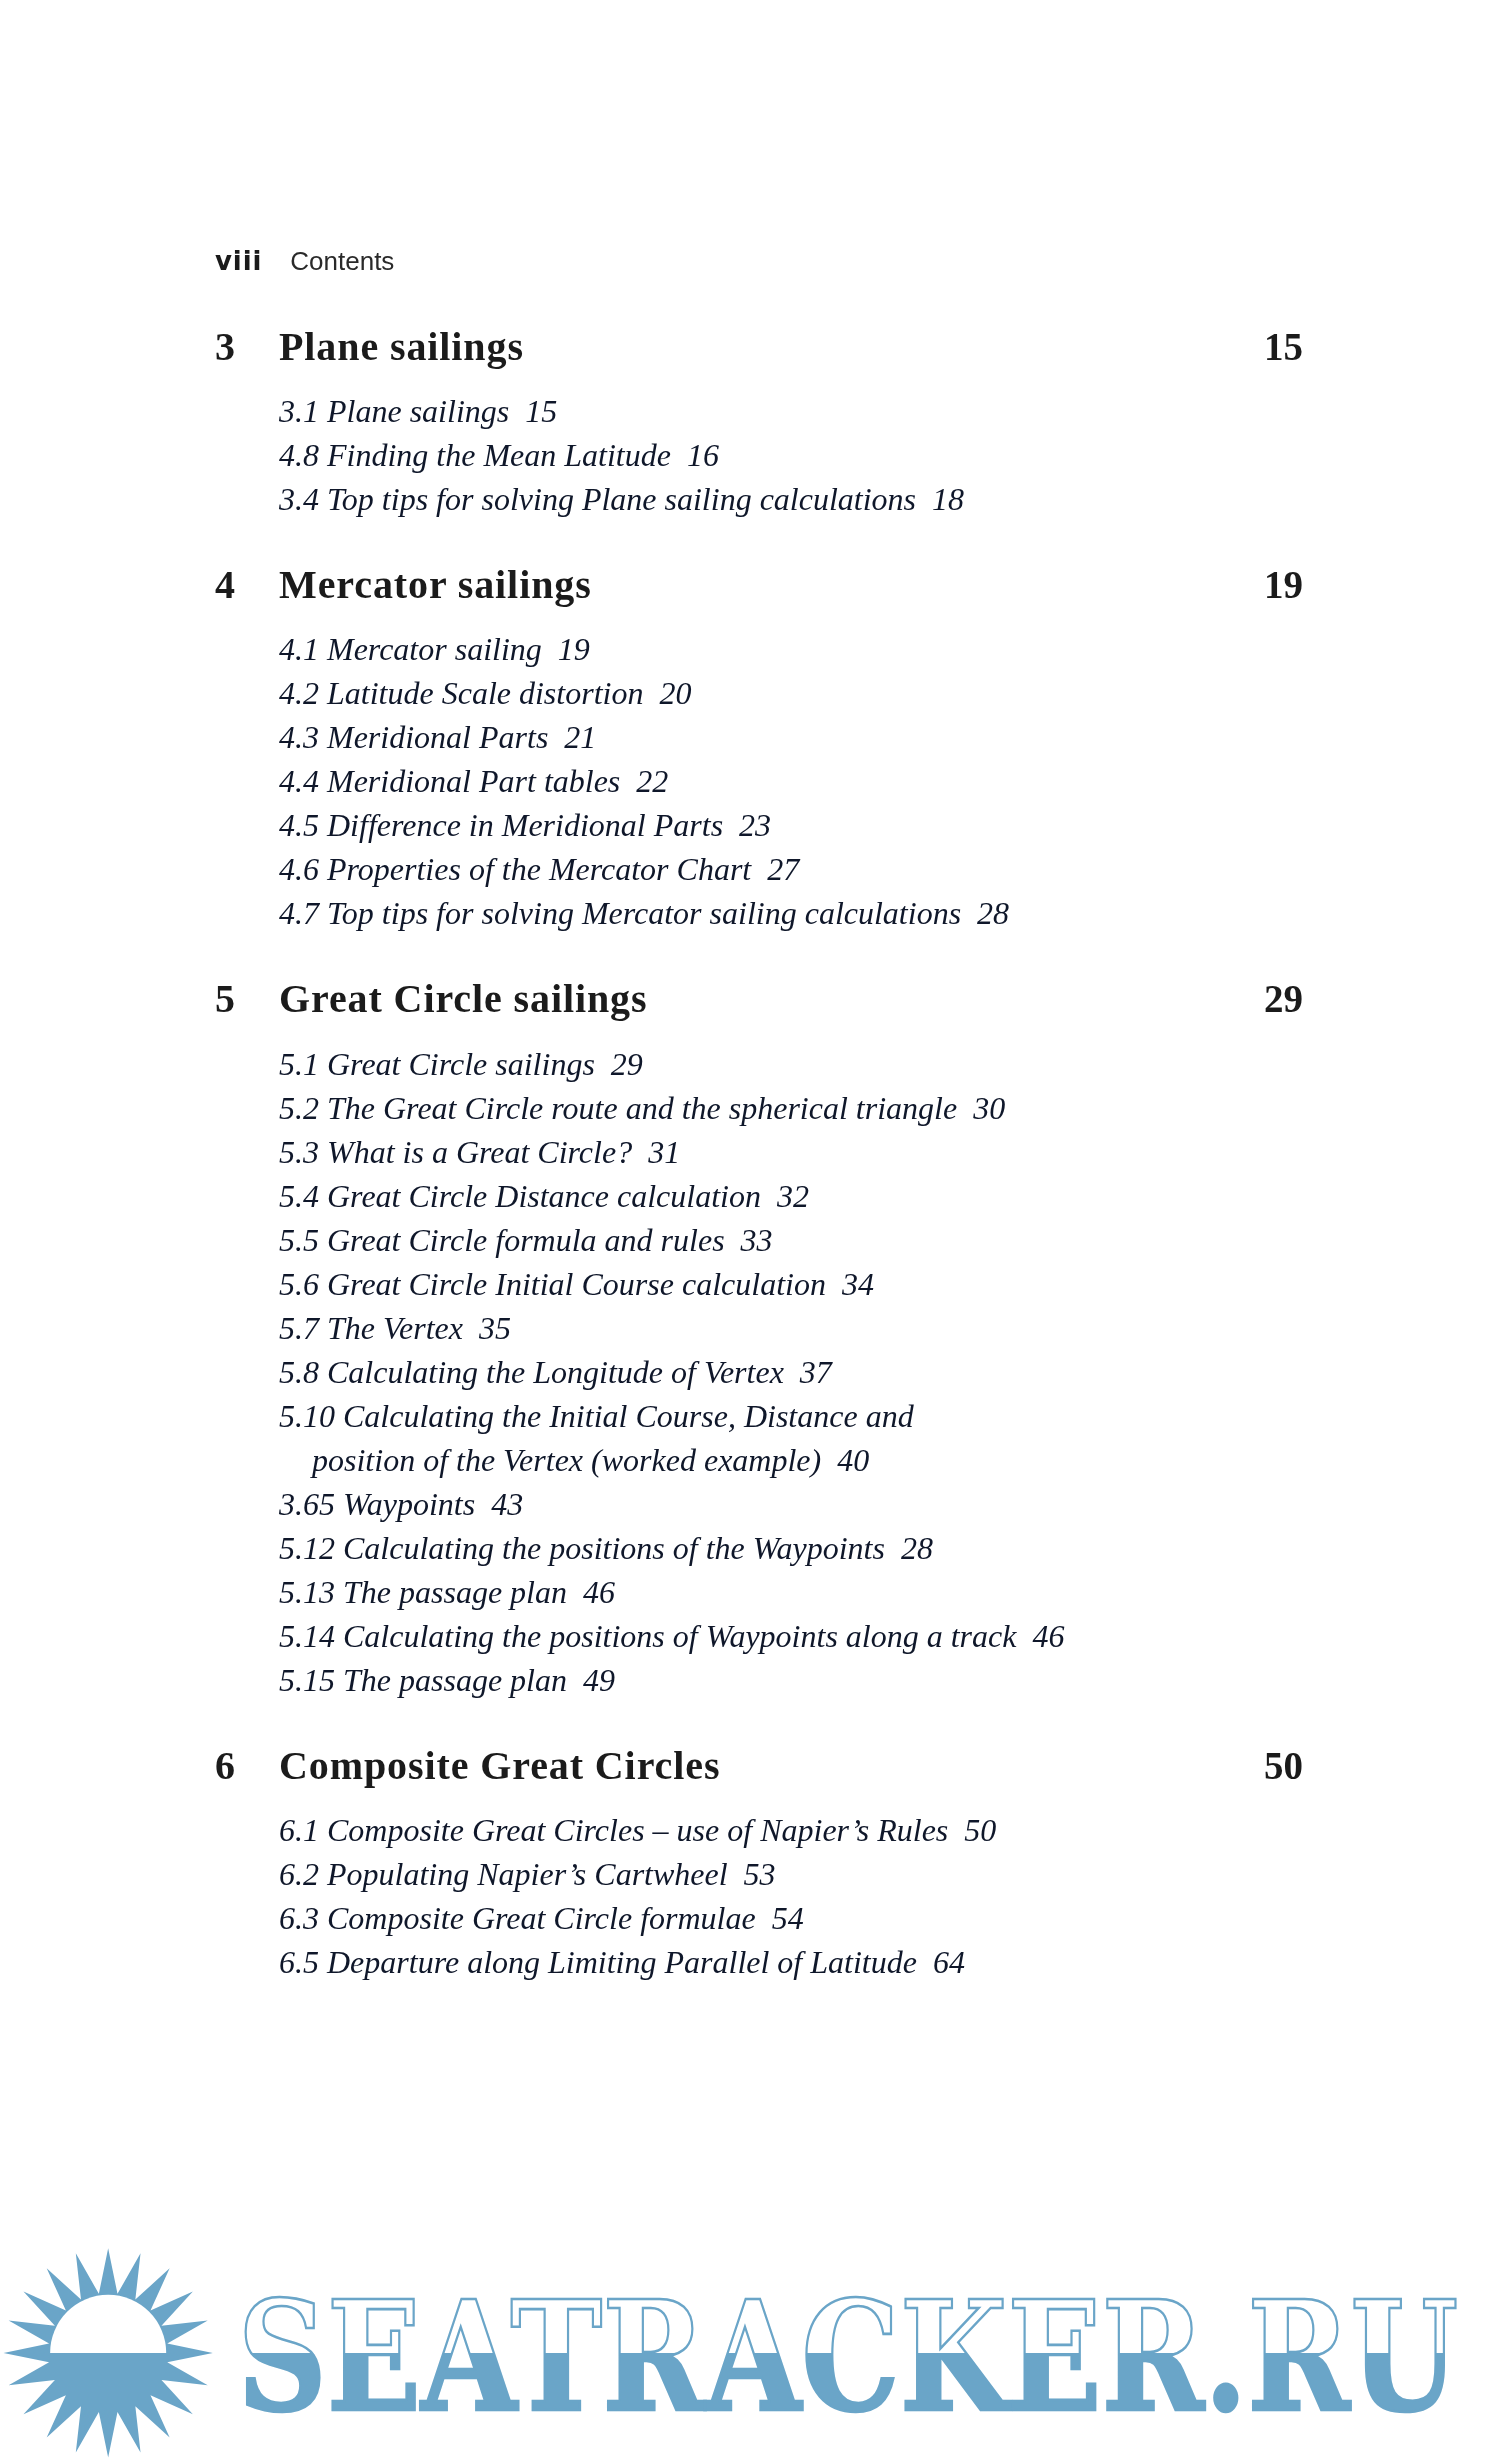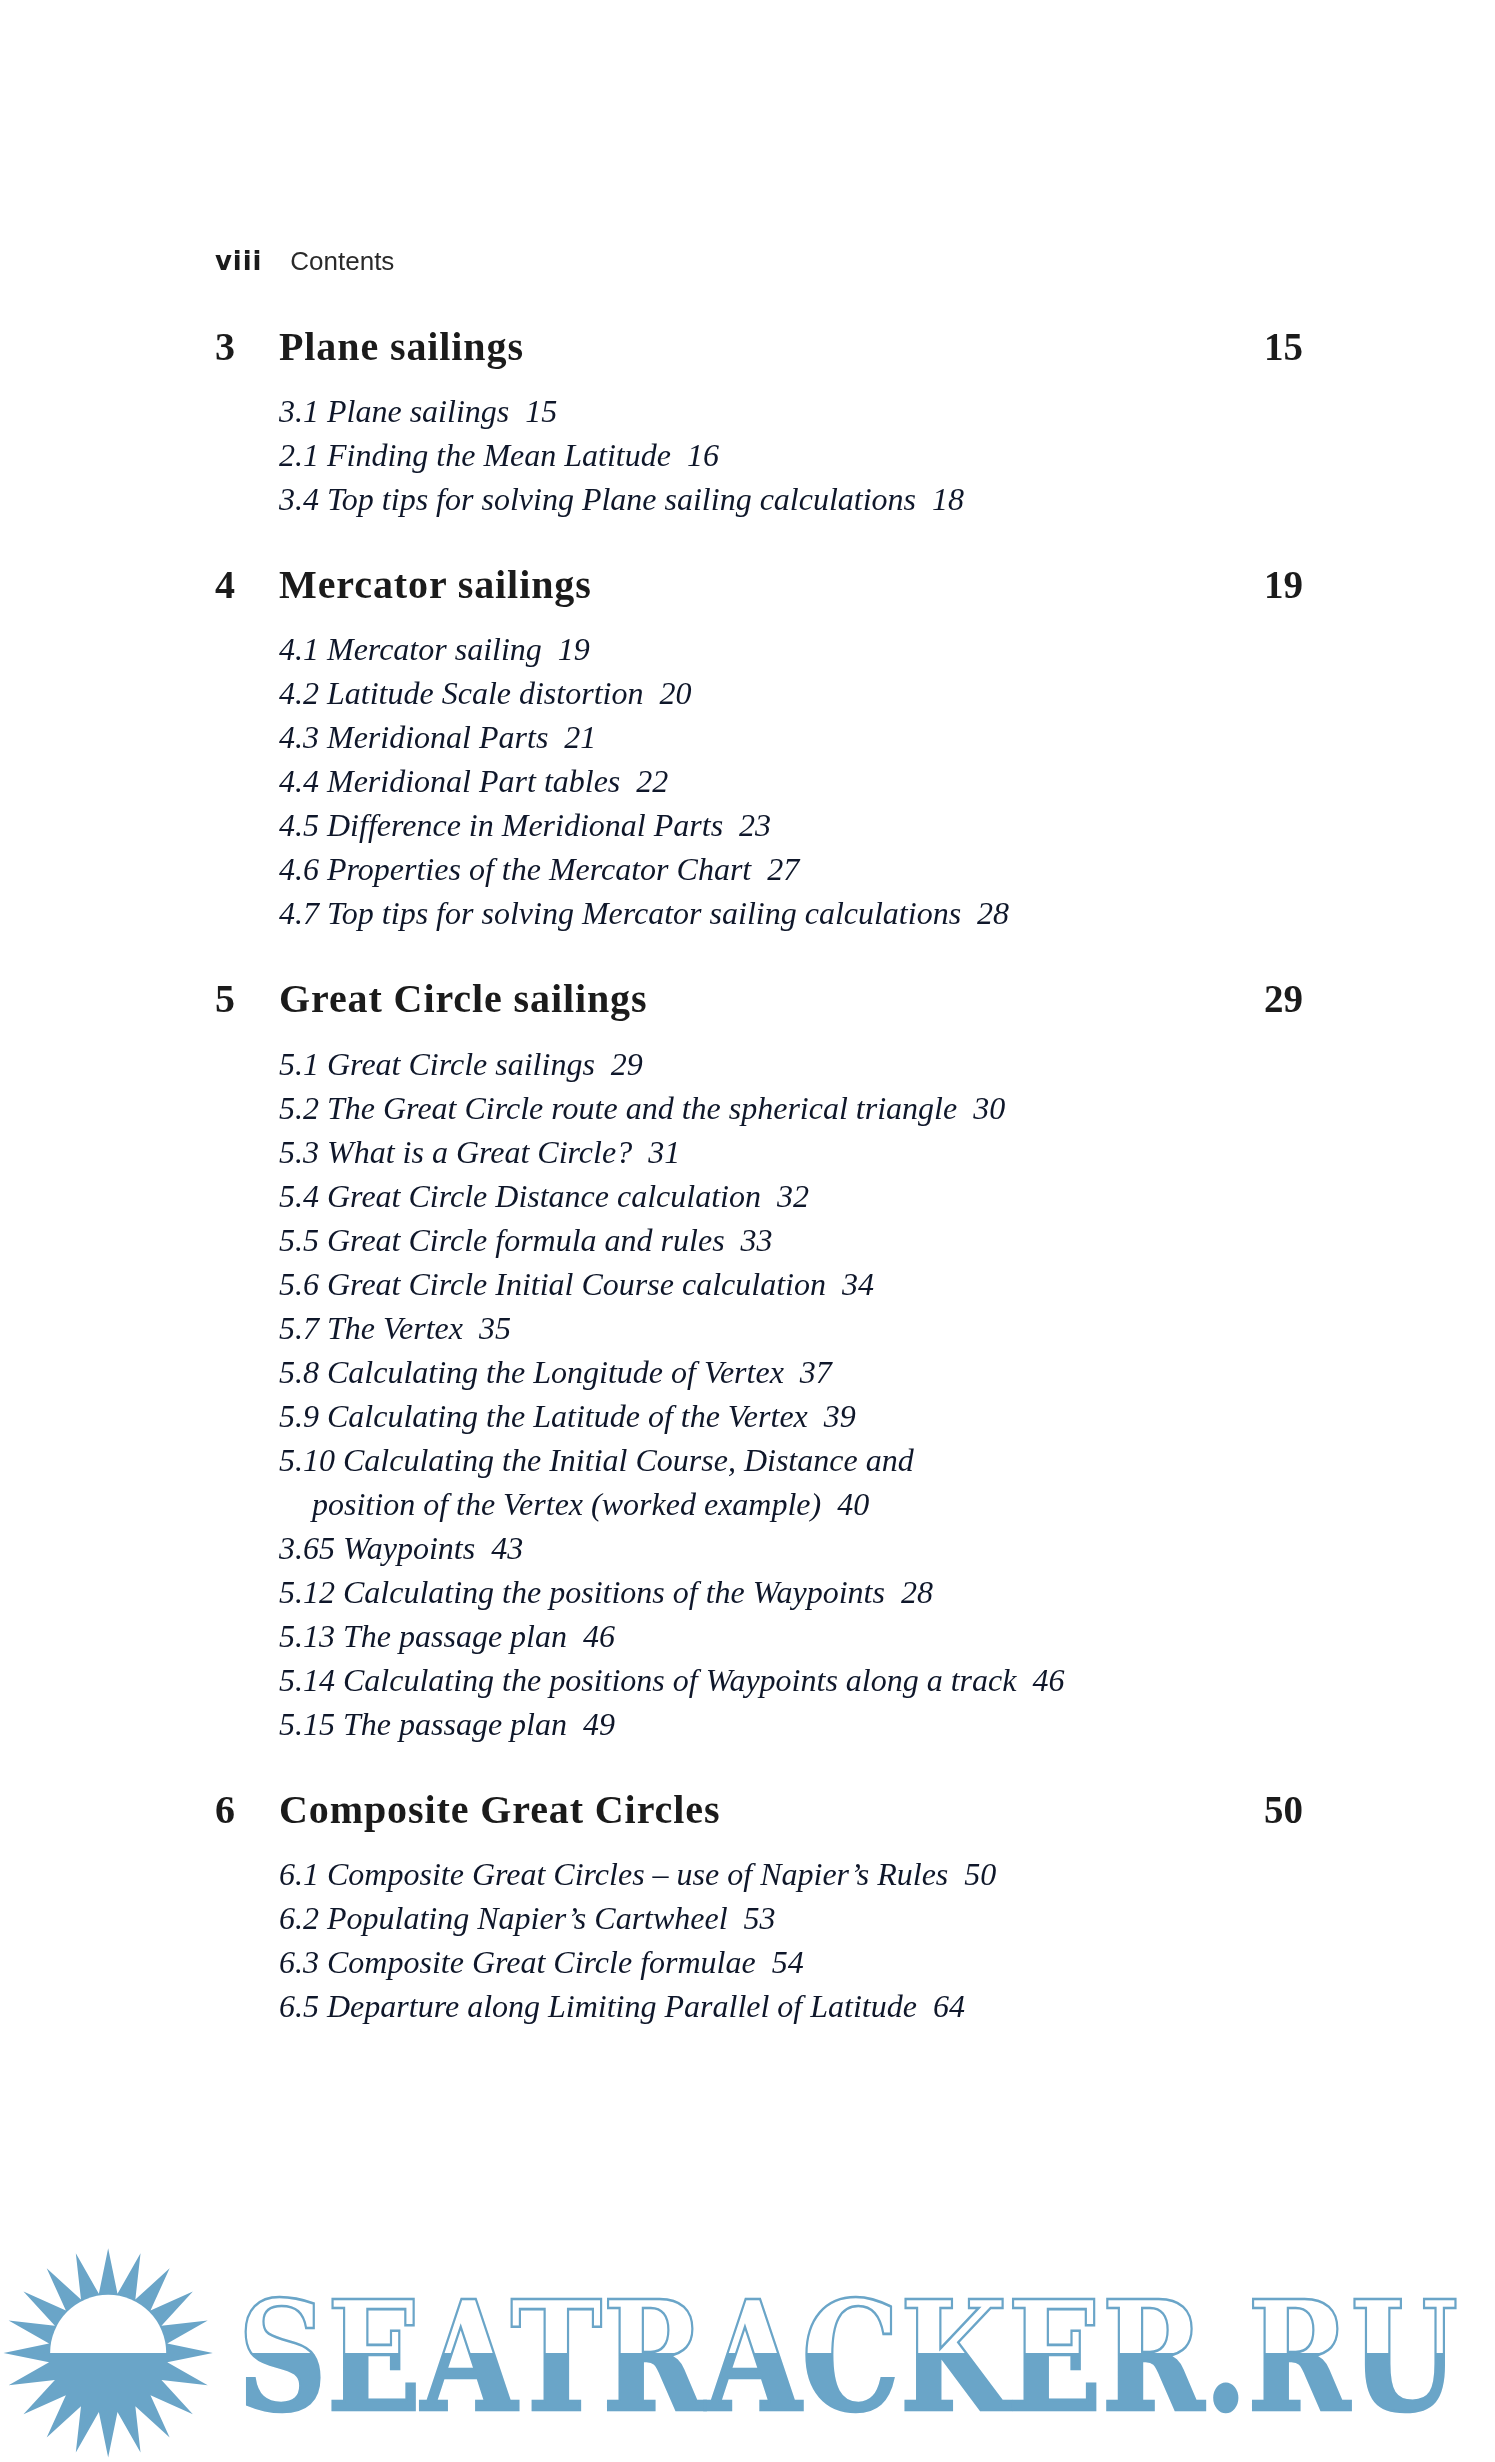--- a/index.html
+++ b/index.html
@@ -99,21 +99,21 @@
 
   <main class="toc" id="toc">
     <section class="chapter">
       <div class="chapter-head">
         <span class="ch-num">3</span>
         <span class="ch-title">Plane sailings</span>
         <span class="ch-page">15</span>
       </div>
       <ul class="items">
           <li><span class="entry">3.1 Plane sailings</span><span class="pg">15</span></li>
-          <li><span class="entry">2.1 Finding the Mean Latitude</span><span class="pg">16</span></li>
+          <li><span class="entry">4.8 Finding the Mean Latitude</span><span class="pg">16</span></li>
           <li><span class="entry">3.4 Top tips for solving Plane sailing calculations</span><span class="pg">18</span></li>
         </ul>
     </section>
 
     <section class="chapter">
       <div class="chapter-head">
         <span class="ch-num">4</span>
         <span class="ch-title">Mercator sailings</span>
         <span class="ch-page">19</span>
       </div>
@@ -136,21 +136,20 @@
       </div>
       <ul class="items">
           <li><span class="entry">5.1 Great Circle sailings</span><span class="pg">29</span></li>
           <li><span class="entry">5.2 The Great Circle route and the spherical triangle</span><span class="pg">30</span></li>
           <li><span class="entry">5.3 What is a Great Circle?</span><span class="pg">31</span></li>
           <li><span class="entry">5.4 Great Circle Distance calculation</span><span class="pg">32</span></li>
           <li><span class="entry">5.5 Great Circle formula and rules</span><span class="pg">33</span></li>
           <li><span class="entry">5.6 Great Circle Initial Course calculation</span><span class="pg">34</span></li>
           <li><span class="entry">5.7 The Vertex</span><span class="pg">35</span></li>
           <li><span class="entry">5.8 Calculating the Longitude of Vertex</span><span class="pg">37</span></li>
-          <li><span class="entry">5.9 Calculating the Latitude of the Vertex</span><span class="pg">39</span></li>
           <li><span class="entry">5.10 Calculating the Initial Course, Distance and</span><br><span class="entry cont">position of the Vertex (worked example)</span><span class="pg">40</span></li>
           <li><span class="entry">3.65 Waypoints</span><span class="pg">43</span></li>
           <li><span class="entry">5.12 Calculating the positions of the Waypoints</span><span class="pg">28</span></li>
           <li><span class="entry">5.13 The passage plan</span><span class="pg">46</span></li>
           <li><span class="entry">5.14 Calculating the positions of Waypoints along a track</span><span class="pg">46</span></li>
           <li><span class="entry">5.15 The passage plan</span><span class="pg">49</span></li>
         </ul>
     </section>
 
     <section class="chapter">

